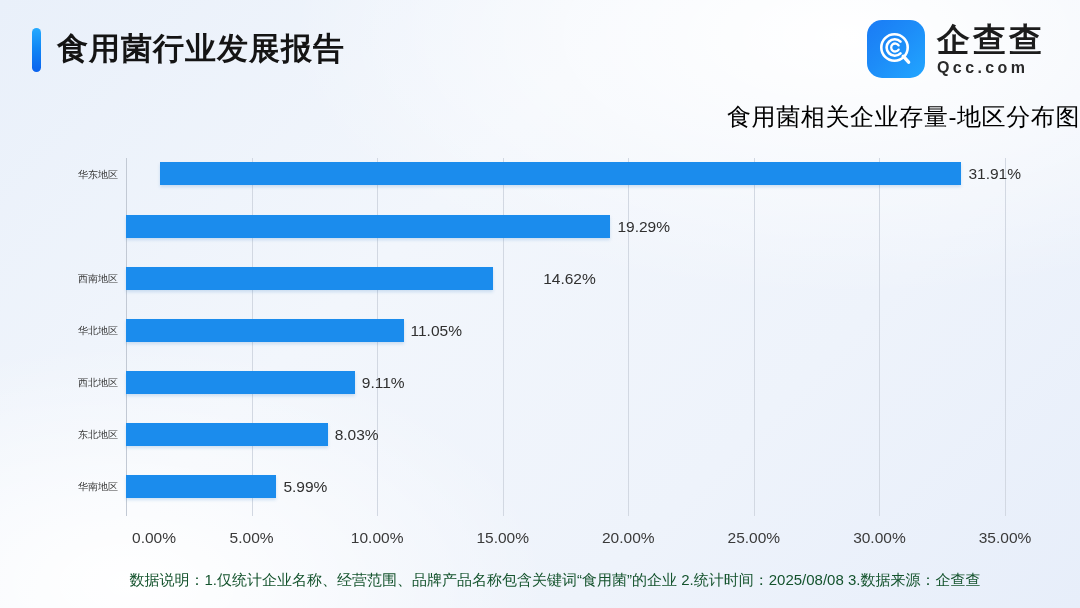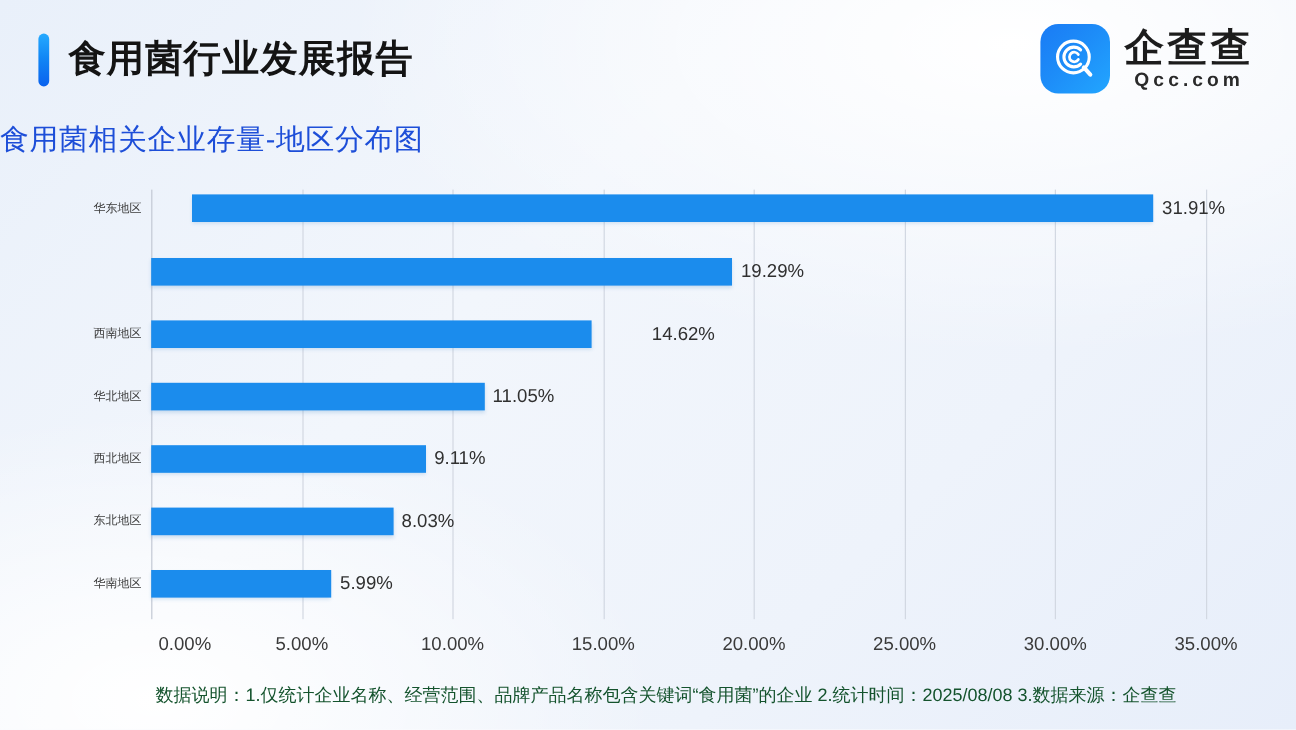--- a/index.html
+++ b/index.html
@@ -45,21 +45,20 @@
     white-space: nowrap;
   }
 
   
   #brand {
     position: absolute;
     right: 35px; top: 20px;
     display: flex;
     align-items: center;
     gap: 12px;
-    text-align: center;
   }
 
   #brand-mark {
     width: 58px; height: 58px;
     border-radius: 15px;
     background: linear-gradient(135deg, #1a7bf5 0%, #1d8cf8 45%, #22a6ff 100%);
     display: flex;
     align-items: center;
     justify-content: center;
     flex: none;
@@ -88,23 +87,23 @@
     letter-spacing: 3.4px;
     line-height: 17px;
     white-space: nowrap;
   }
 
   
   #chart-title {
     position: absolute;
     left: 0; top: 100px;
     width: 1080px;
-    text-align: left;
+    text-align: right;
     font-size: 24px;
-    color: #1d4ed8;
+    color: #000000;
     letter-spacing: 0.6px;
     line-height: 34px;
   }
 
   
   #chart {
     position: absolute;
     left: 0; top: 150px;
     width: 1080px; height: 400px;
   }

